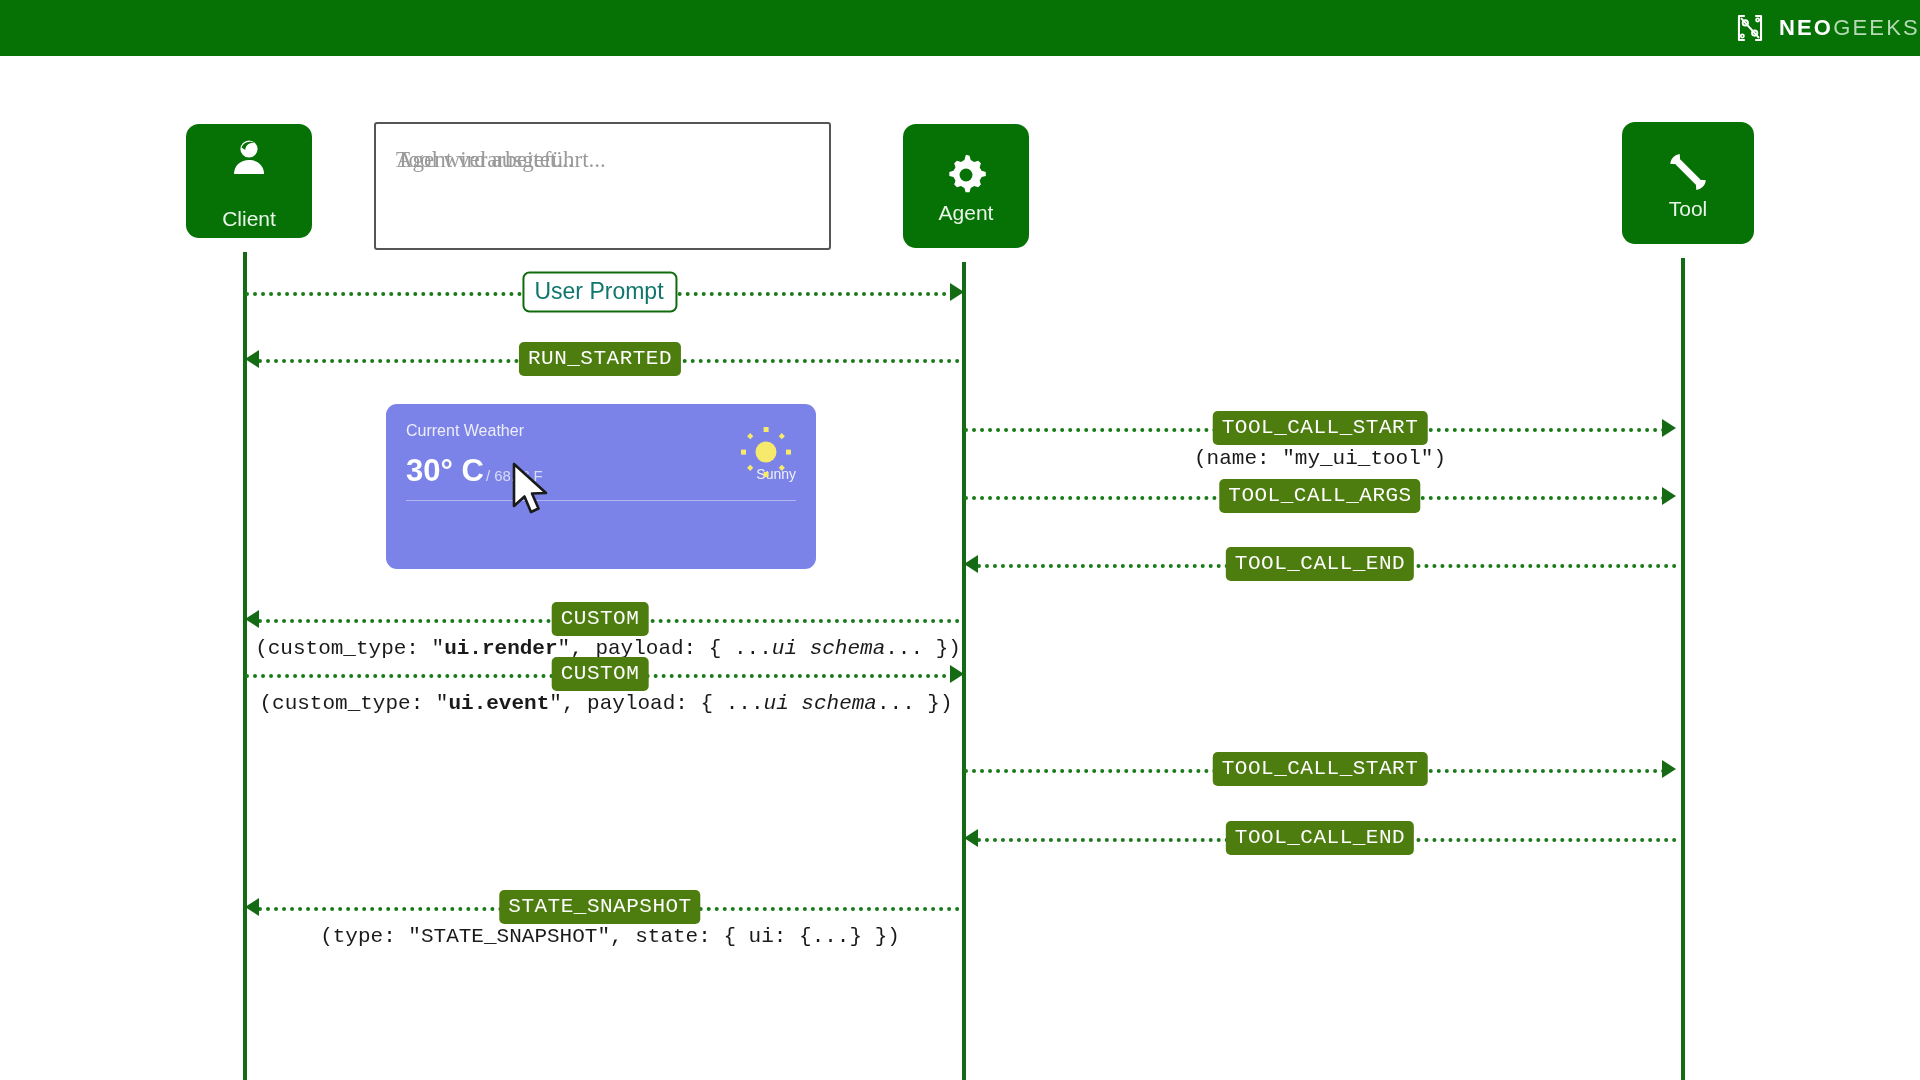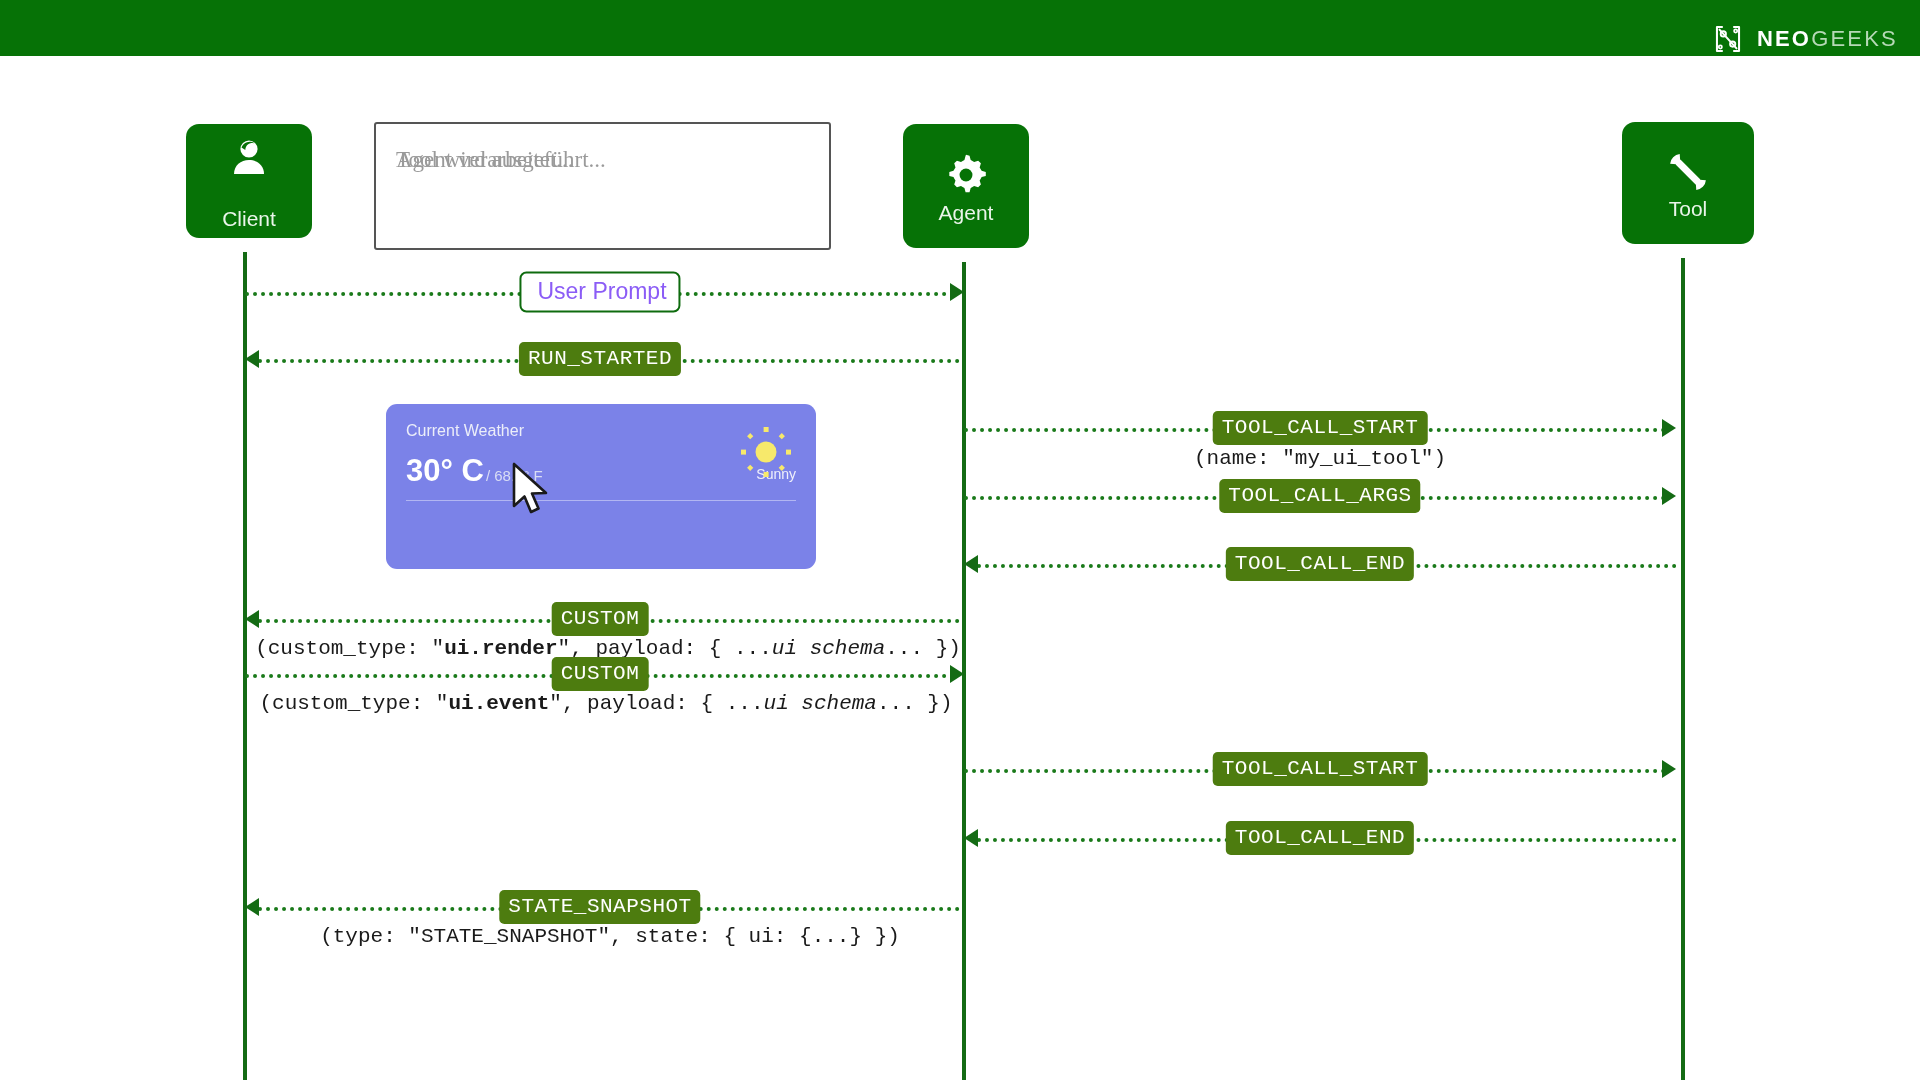--- a/index.html
+++ b/index.html
@@ -13,23 +13,22 @@
     position: relative;
   }
 
   
   #topbar {
     position: absolute;
     left: 0; top: 0;
     width: 1920px; height: 56px;
     background: #067206;
     display: flex;
-    align-items: flex-end;
+    align-items: center;
     justify-content: flex-end;
-    padding-right: 22px;
   }
   #brand { display: flex; align-items: center; gap: 12px; }
   #brand-mark { width: 34px; height: 34px; display: block; }
   #brand-text {
     font-size: 22px;
     letter-spacing: 2.2px;
     font-weight: 400;
     white-space: nowrap;
   }
   #brand-text .neo { color: #ffffff; font-weight: 700; }
@@ -137,24 +136,24 @@
     background: #4d7c0f;
     color: #ffffff;
     border-radius: 5px;
     padding: 6px 9px 7px 9px;
     font-family: "Liberation Mono", monospace;
     font-size: 21px;
     letter-spacing: 0.5px;
   }
   .pill-outline {
     background: #ffffff;
-    color: #8b5cf6;
+    color: #0f766e;
     border: 2px solid #0e6b0e;
     border-radius: 7px;
-    padding: 6px 12px 8px 16px;
+    padding: 6px 12px 8px 10px;
     font-family: "Liberation Sans", sans-serif;
     font-size: 23px;
   }
 
   .note {
     position: absolute;
     transform: translateX(-50%);
     white-space: nowrap;
     font-family: "Liberation Mono", monospace;
     font-size: 21px;

